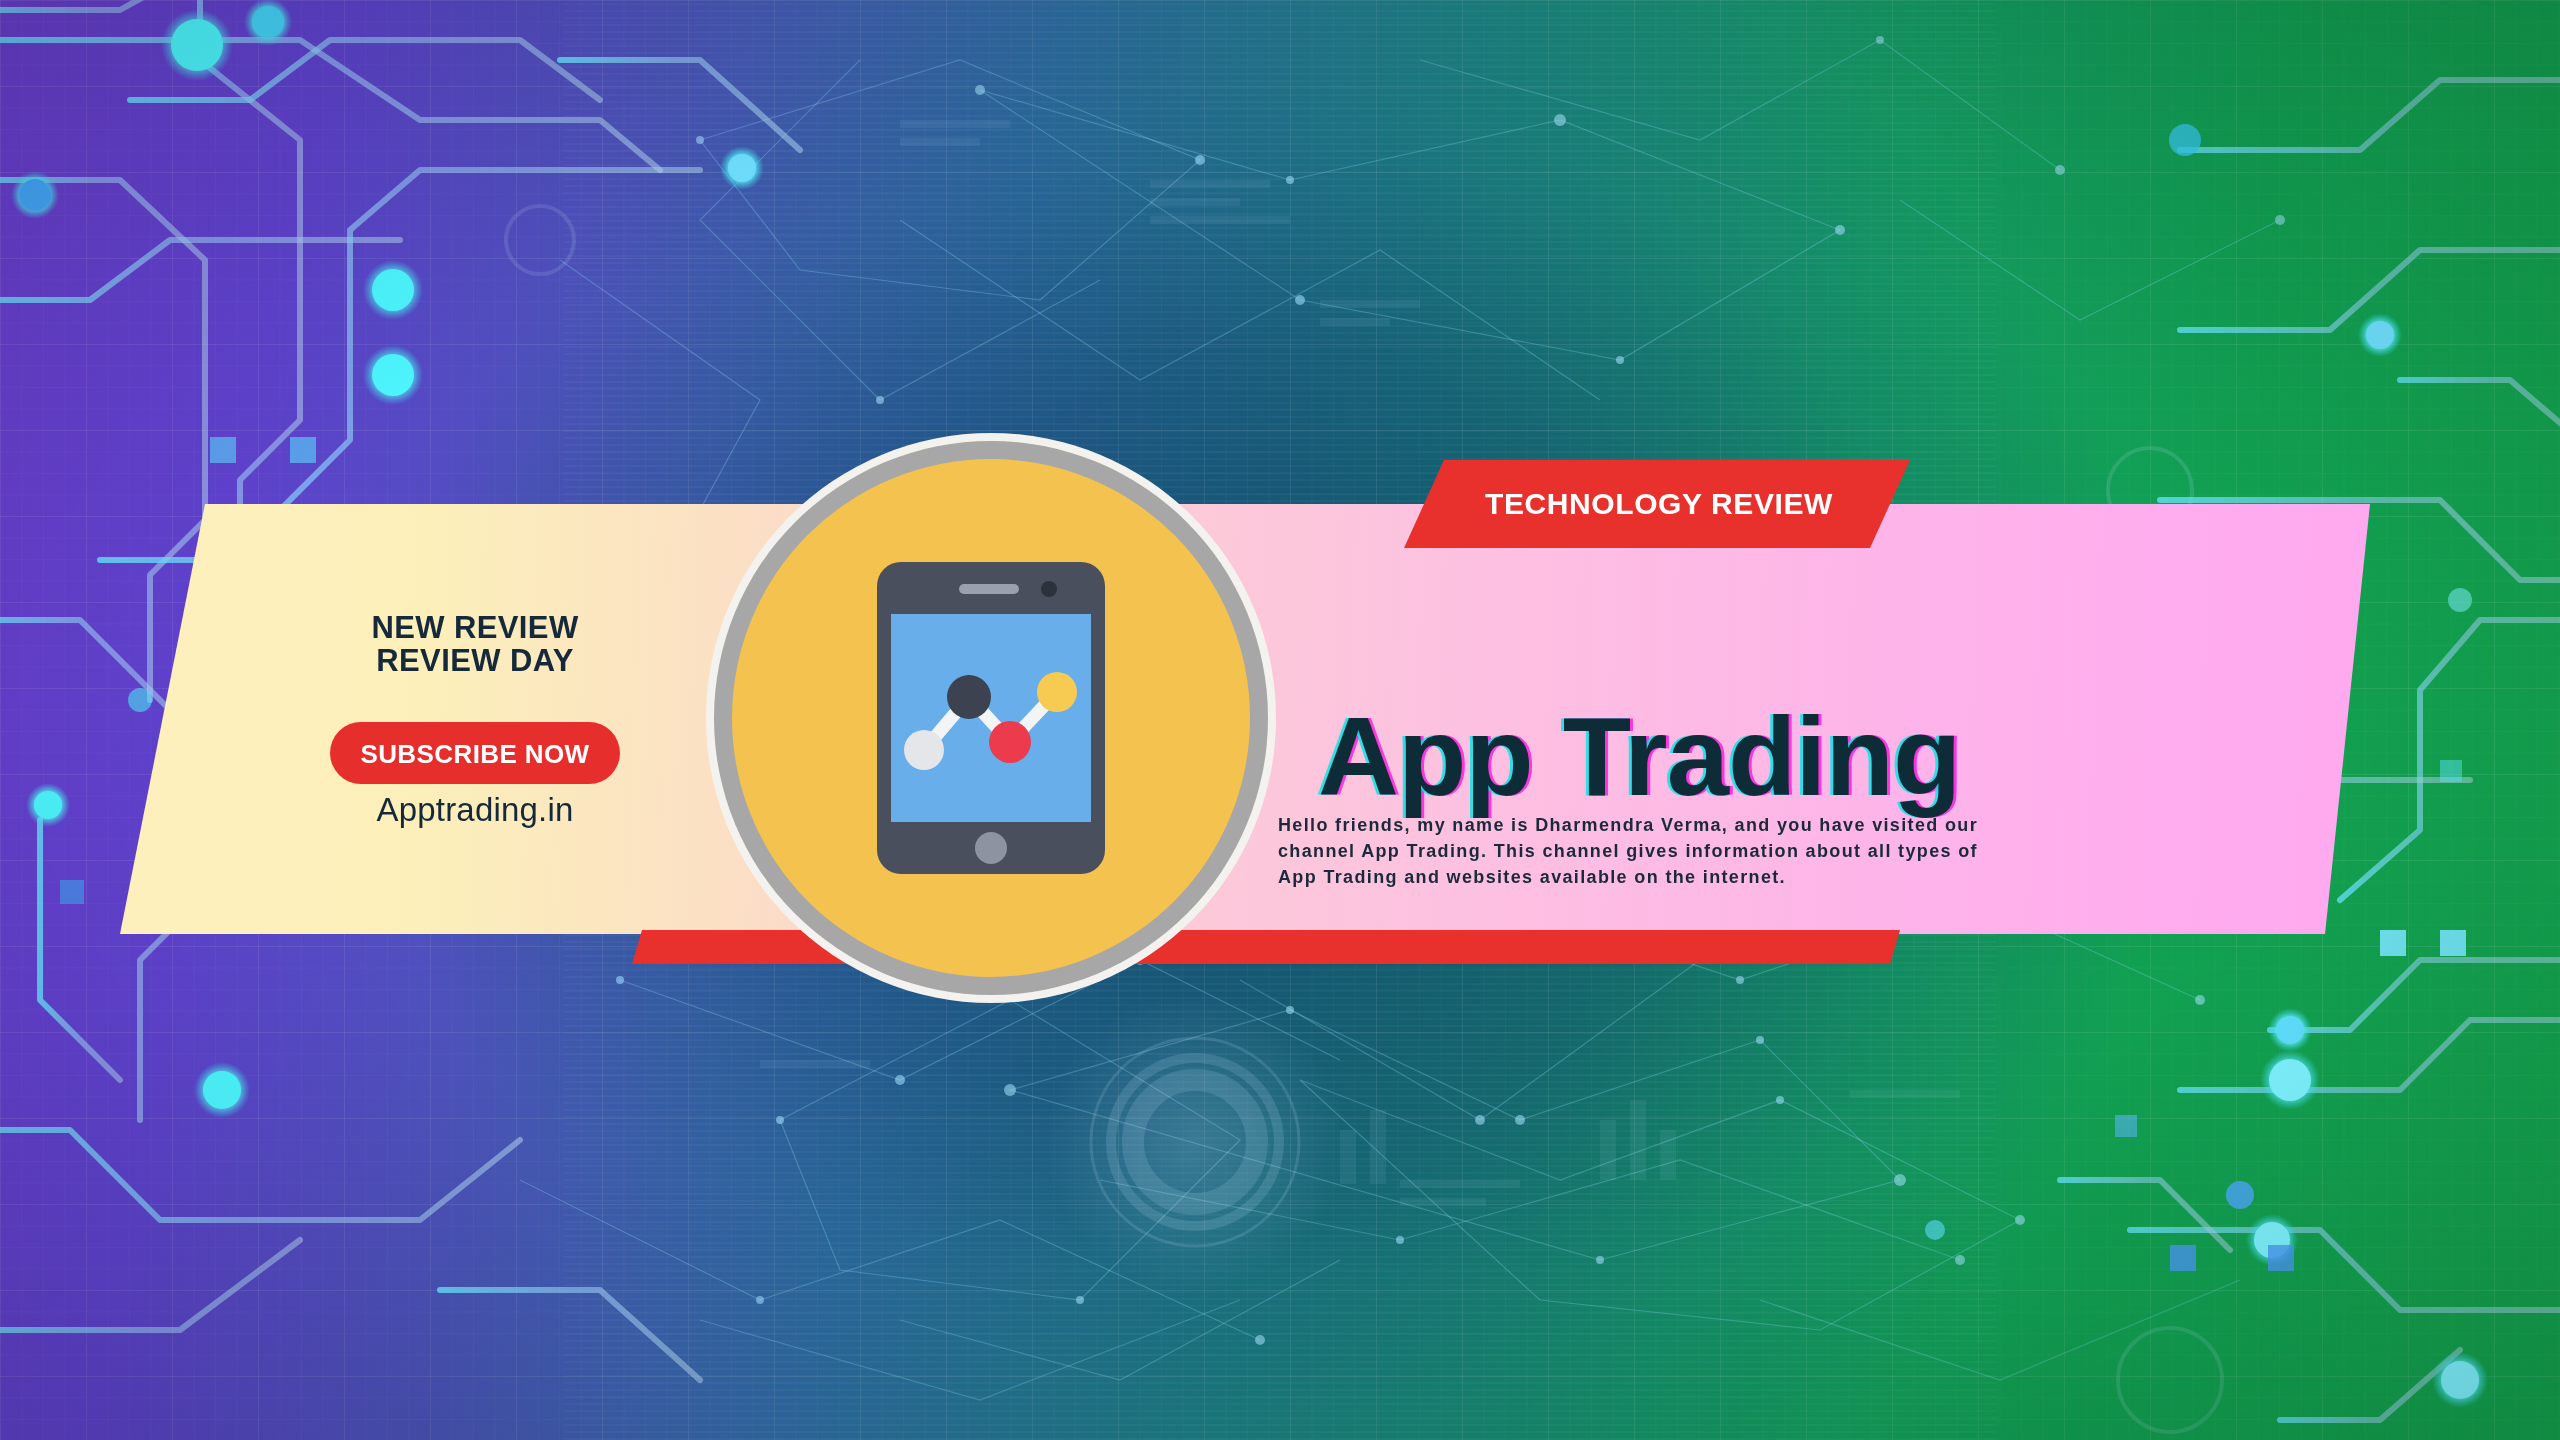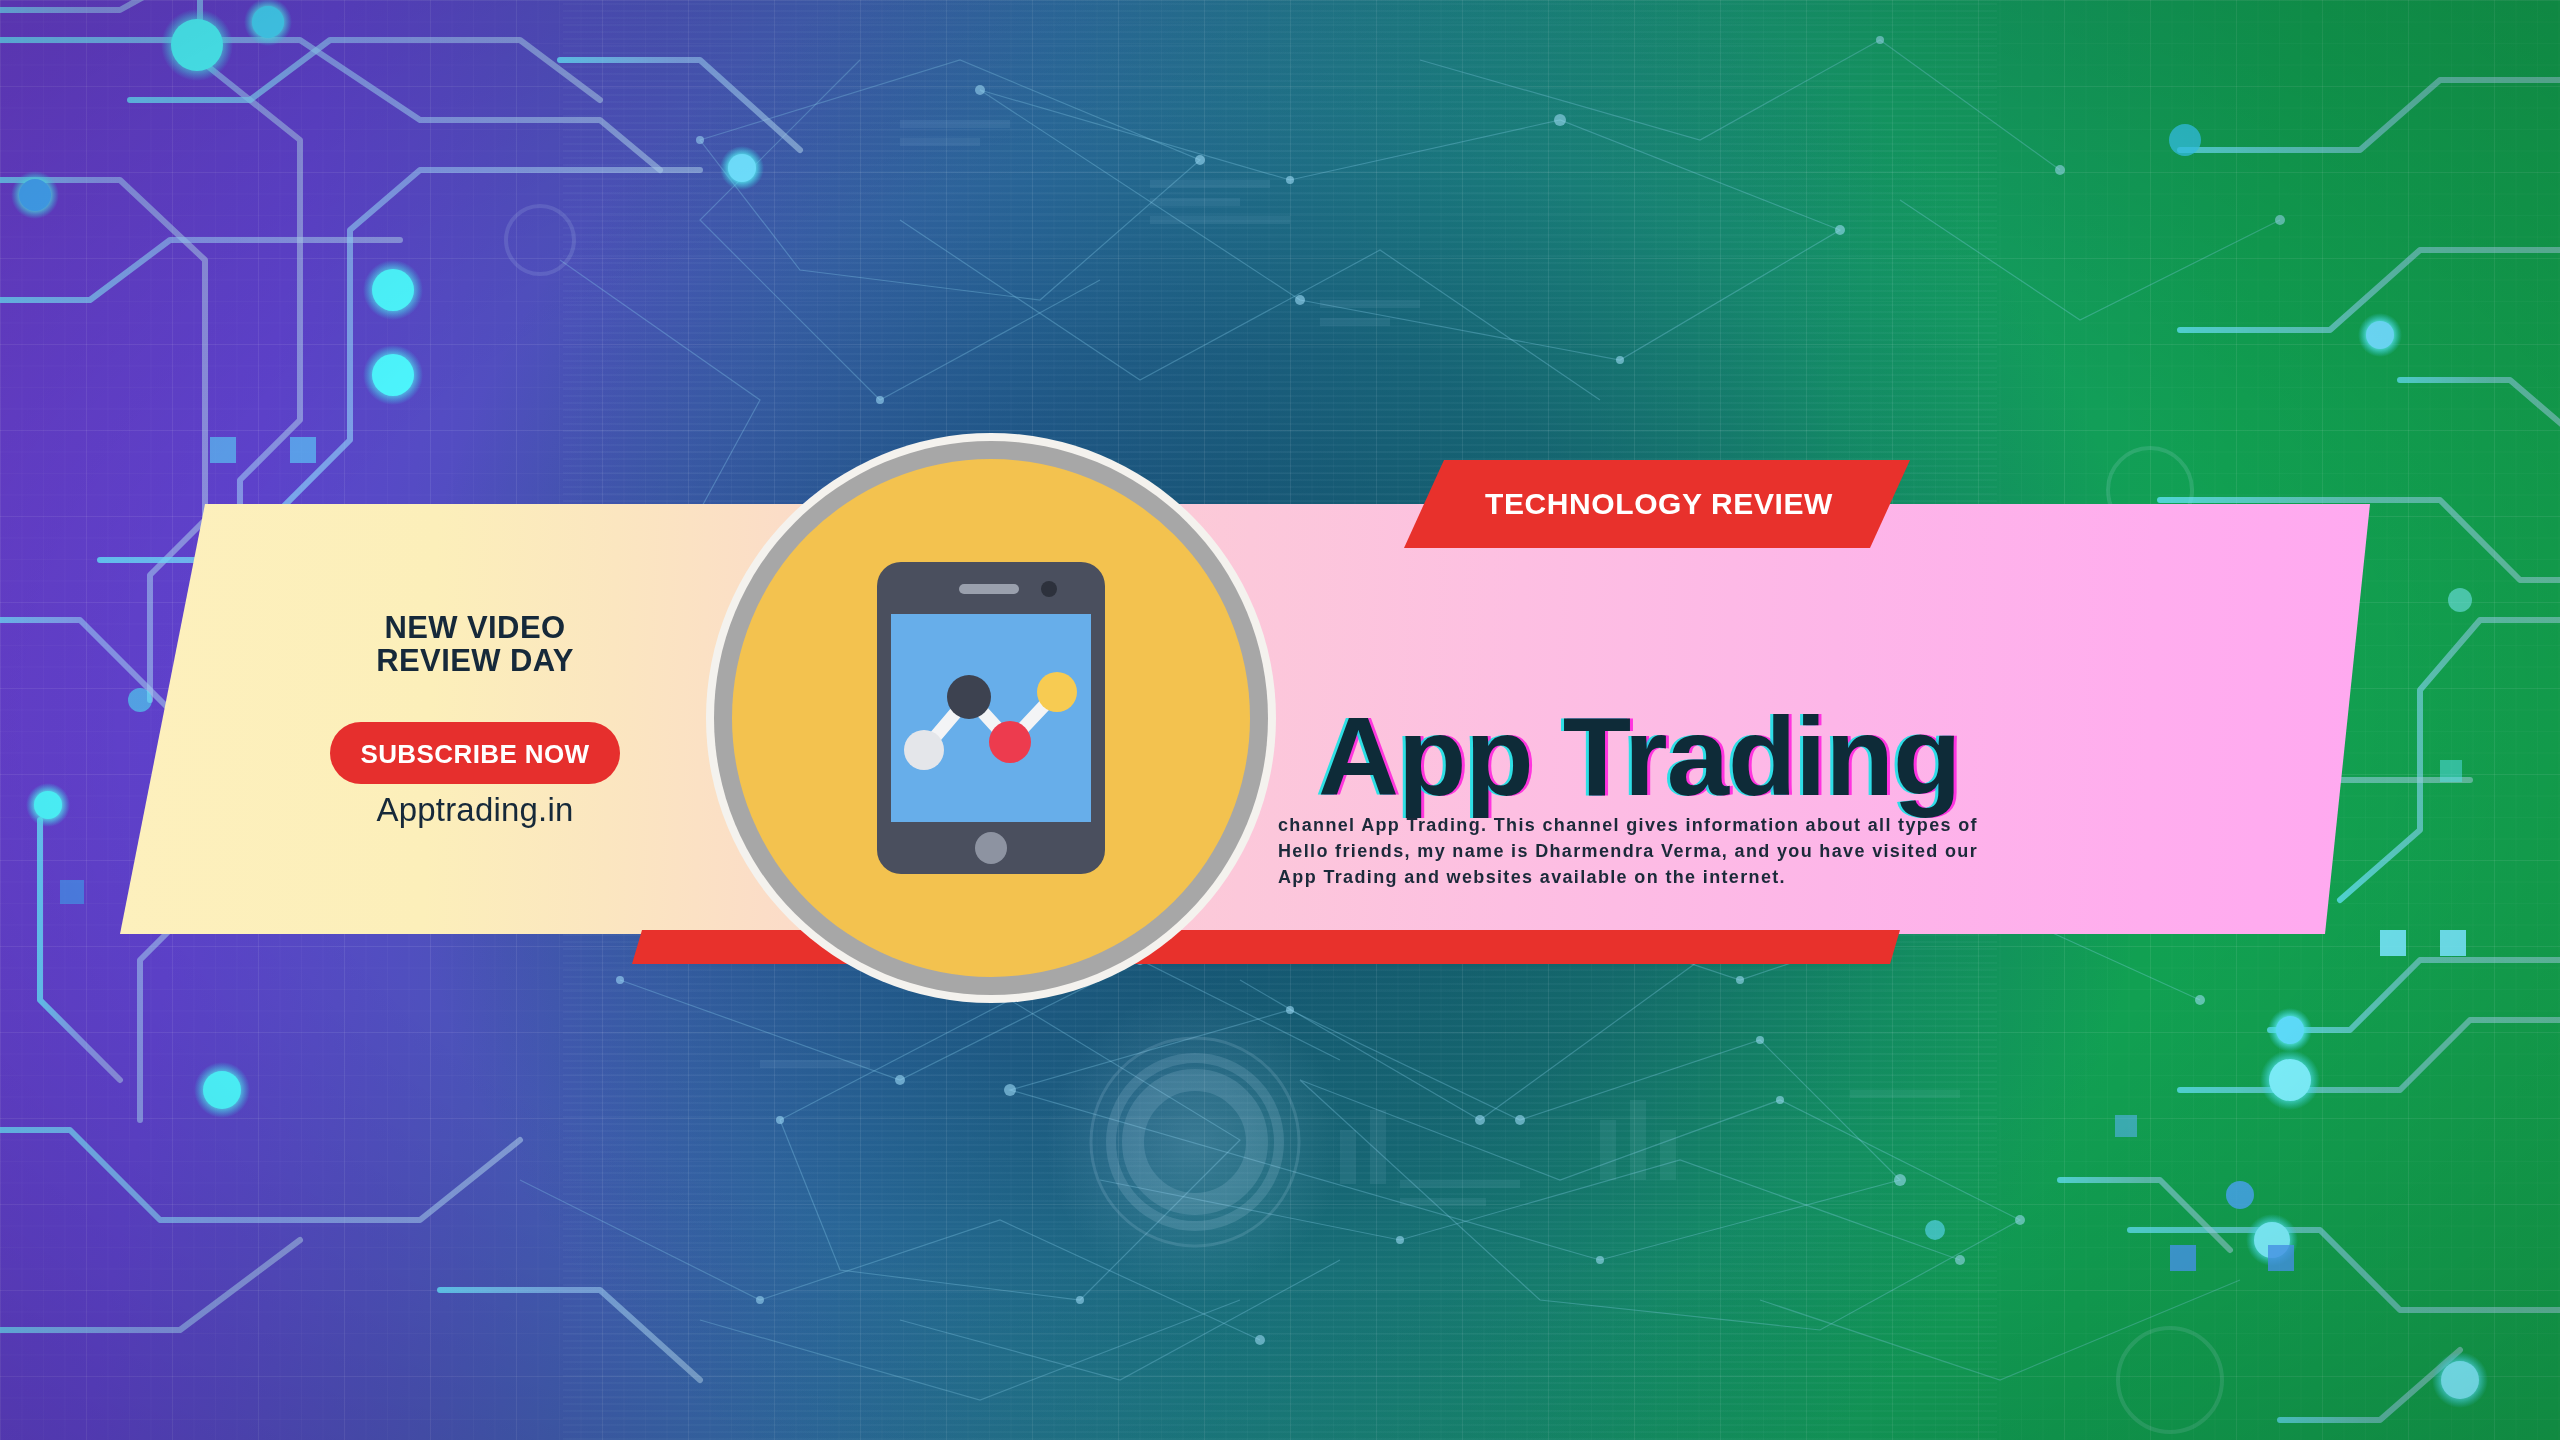--- a/index.html
+++ b/index.html
@@ -438,21 +438,21 @@
   <div class="panel">
     <div class="panel-shape"></div>
     <div class="red-bar"></div>
   </div>
 
   <div class="tech-ribbon">
     <span class="tech-ribbon-label">TECHNOLOGY REVIEW</span>
   </div>
 
   <div class="left-col">
-    <div class="new-video-line">NEW VIDEO</div>
+    <div class="new-video-line">NEW REVIEW</div>
     <div class="new-video-line">REVIEW DAY</div>
     <button class="subscribe-btn">SUBSCRIBE NOW</button>
     <div class="site-url">Apptrading.in</div>
   </div>
 
   <div class="logo-wrap">
     <div class="logo-outer"></div>
     <div class="logo-ring"></div>
     <div class="logo-disc"></div>
     <svg class="phone-svg" width="240" height="320" viewBox="0 0 240 320">
@@ -469,18 +469,18 @@
       <circle cx="53" cy="192" r="20" fill="#e4e6ea"></circle>
       <circle cx="98" cy="139" r="22" fill="#3d4250"></circle>
       <circle cx="139" cy="184" r="21" fill="#ed3b4e"></circle>
       <circle cx="186" cy="134" r="20" fill="#f7cb52"></circle>
     </svg>
   </div>
 
   <h1 class="main-title">App Trading</h1>
 
   <div class="body-copy">
+    <div class="body-line">Hello friends, my name is Dharmendra Verma, and you have visited our</div>
     <div class="body-line">channel App Trading. This channel gives information about all types of</div>
-    <div class="body-line">Hello friends, my name is Dharmendra Verma, and you have visited our</div>
     <div class="body-line">App Trading and websites available on the internet.</div>
   </div>
 
 </div>
 
 </body></html>

